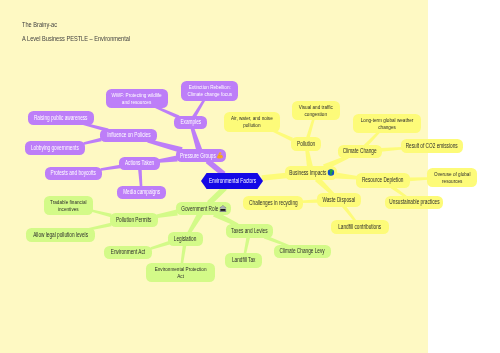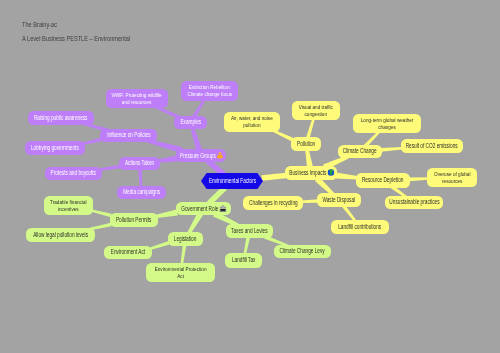--- a/index.html
+++ b/index.html
@@ -1,19 +1,19 @@
 <!DOCTYPE html>
 <html><head>
 <meta charset="utf-8">
 <title>PESTLE Environmental Mind Map</title>
 <style>
   html,body{margin:0;padding:0;}
   body{width:500px;height:353px;background:#ffffff;overflow:hidden;
        font-family:"Liberation Sans",sans-serif;}
-  #stage{position:relative;width:500px;height:353px;background:#a3a3a3;}
+  #stage{position:relative;width:428px;height:353px;background:#fef9c3;}
 
   .hdr{position:absolute;color:#404040;font-size:7.5px;line-height:9px;
        transform:scaleX(.75);transform-origin:0 0;white-space:nowrap;}
 
   svg#links{position:absolute;left:0;top:0;width:500px;height:353px;}
 
   .node{position:absolute;box-sizing:border-box;display:flex;align-items:center;
         justify-content:center;text-align:center;border-radius:5.5px;z-index:3;}
   .node .tx{display:block;white-space:pre;transform:scaleX(.75);
             transform-origin:50% 50%;line-height:6.6px;}

